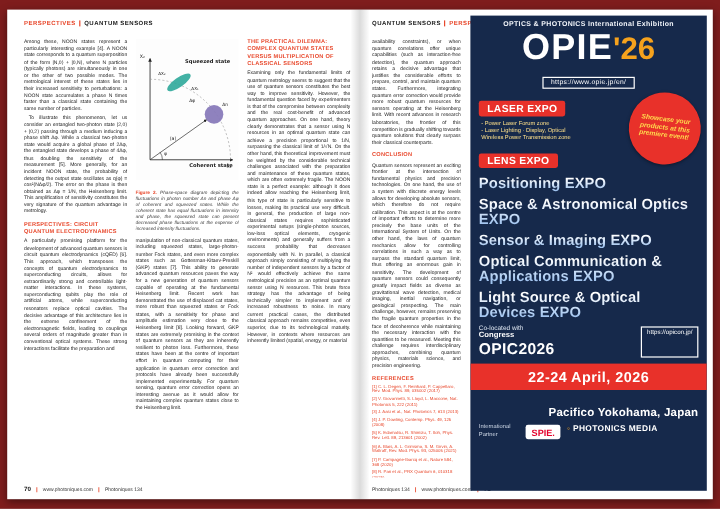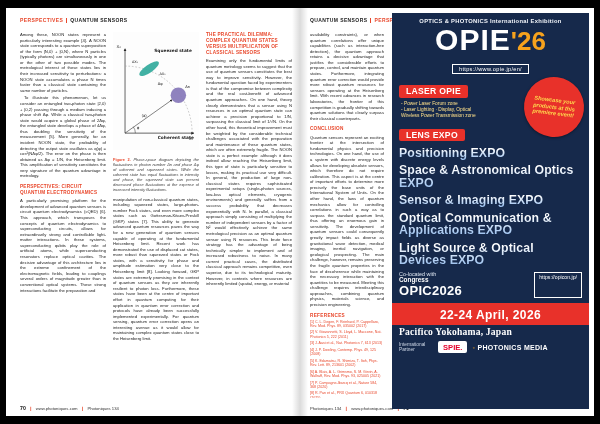--- a/index.html
+++ b/index.html
@@ -1,21 +1,21 @@
 <!DOCTYPE html>
 <html><head>
 <meta charset="utf-8">
 <style>
   * { margin:0; padding:0; box-sizing:border-box; }
   html,body { width:600px; height:424px; }
   body {
     font-family:"Liberation Sans","DejaVu Sans",sans-serif;
     background:#b9babd; -webkit-text-size-adjust:none;
   }
-  .canvas { position:relative; width:600px; height:424px; background:#000000; overflow:hidden; }
+  .canvas { position:relative; width:600px; height:424px; background:#7f1d1d; overflow:hidden; }
   .spread { position:absolute; left:6px; top:8px; width:588px; height:408px; background:#ffffff;
             box-shadow:0 2px 7px rgba(0,0,0,.45); }
   .gutter { position:absolute; left:50%; top:0; bottom:0; width:16px; transform:translateX(-50%);
             background:linear-gradient(90deg, rgba(0,0,0,0) 0%, rgba(0,0,0,.14) 50%, rgba(0,0,0,0) 100%);
             pointer-events:none; z-index:5; }
   .page { position:absolute; top:0; bottom:0; width:294px; }
   .page.left { left:0; }
   .page.right { left:294px; }
 
   
@@ -78,22 +78,22 @@
                background:linear-gradient(180deg,#ffffff 15%,#9fc3ef 90%);
                -webkit-background-clip:text; background-clip:text; -webkit-text-fill-color:transparent; }
   .coloc-row { display:flex; gap:5px; margin-top:4px; }
   .coloc-left { line-height:1.05; }
   .coloc-with { font-size:5.4px; color:#dfe7f2; }
   .coloc-congress { font-size:6.4px; font-weight:bold; color:#ffffff; }
   .coloc-opic { font-size:13px; font-weight:800; color:#ffffff; letter-spacing:.3px; }
   .coloc-url { margin-left:auto; border:1px solid #fff; font-size:5.2px; padding:1px 4px; color:#fff; }
   .dates-band { background:#e8312a; text-align:center; margin:5px -7px 0; padding:2px 0 2.5px; }
   .dates-text { font-size:12px; font-weight:800; color:#ffffff; letter-spacing:.4px; line-height:1; }
-  .venue { text-align:left; font-size:9.6px; font-weight:800; color:#ffffff; margin-top:1px; letter-spacing:.2px;font-family:Liberation Serif, serif; }
-  .partner-row { display:flex; align-items:center; gap:5px; margin-top:4px; }
+  .venue { text-align:right; font-size:9.6px; font-weight:800; color:#ffffff; margin-top:14px; letter-spacing:.2px; }
+  .partner-row { display:flex; gap:5px; margin-top:4px; }
   .partner-label { font-size:4.8px; color:#cfd9e8; width:34px; line-height:1.15; }
   .logo-chip { background:#ffffff; border-radius:2px; padding:1.5px 5px; font-size:7.6px; font-weight:800; color:#e4002b; }
   .logo-photonics { font-size:7px; font-weight:800; color:#ffffff; letter-spacing:.3px; }
   .logo-photonics .dot { color:#f6a21d; }
   .ad-bottom { display:flex; align-items:center; gap:5px; margin-top:5px; border-top:1px solid rgba(255,255,255,.35); padding-top:3px; }
   .info-label { font-size:4.8px; color:#cfd9e8; }
   .org-logo { font-size:8.4px; font-weight:800; color:#ffffff; letter-spacing:.4px; }
   .org-logo .sq { display:inline-block; width:5px; height:5px; background:#e8312a; margin-right:2px; }
   .ad-email { margin-left:auto; font-size:6.2px; color:#ffffff; }
 
@@ -208,21 +208,21 @@
       <div class="ad">
         <div class="ad-tagline">OPTICS &amp; PHOTONICS International Exhibition</div>
         <div class="ad-title-row">
           <span class="ad-title">OPIE</span><span class="ad-year">'26</span>
         </div>
         <div class="ad-url-row">
           <span class="ad-url-box">https://www.opie.jp/en/</span>
         </div>
 
         <div class="laser-sec">
-          <span class="expo-chip">LASER OPIE</span>
+          <span class="expo-chip">LASER EXPO</span>
           <div class="chip-lines">
               <div class="chip-line">- Power Laser Forum zone</div>
               <div class="chip-line">- Laser Lighting · Display, Optical</div>
               <div class="chip-line">  Wireless Power Transmission zone</div>
             </div>
         </div>
 
         <div class="badge">Showcase your products at this premiere event!</div>
 
         <div class="lens-sec">

